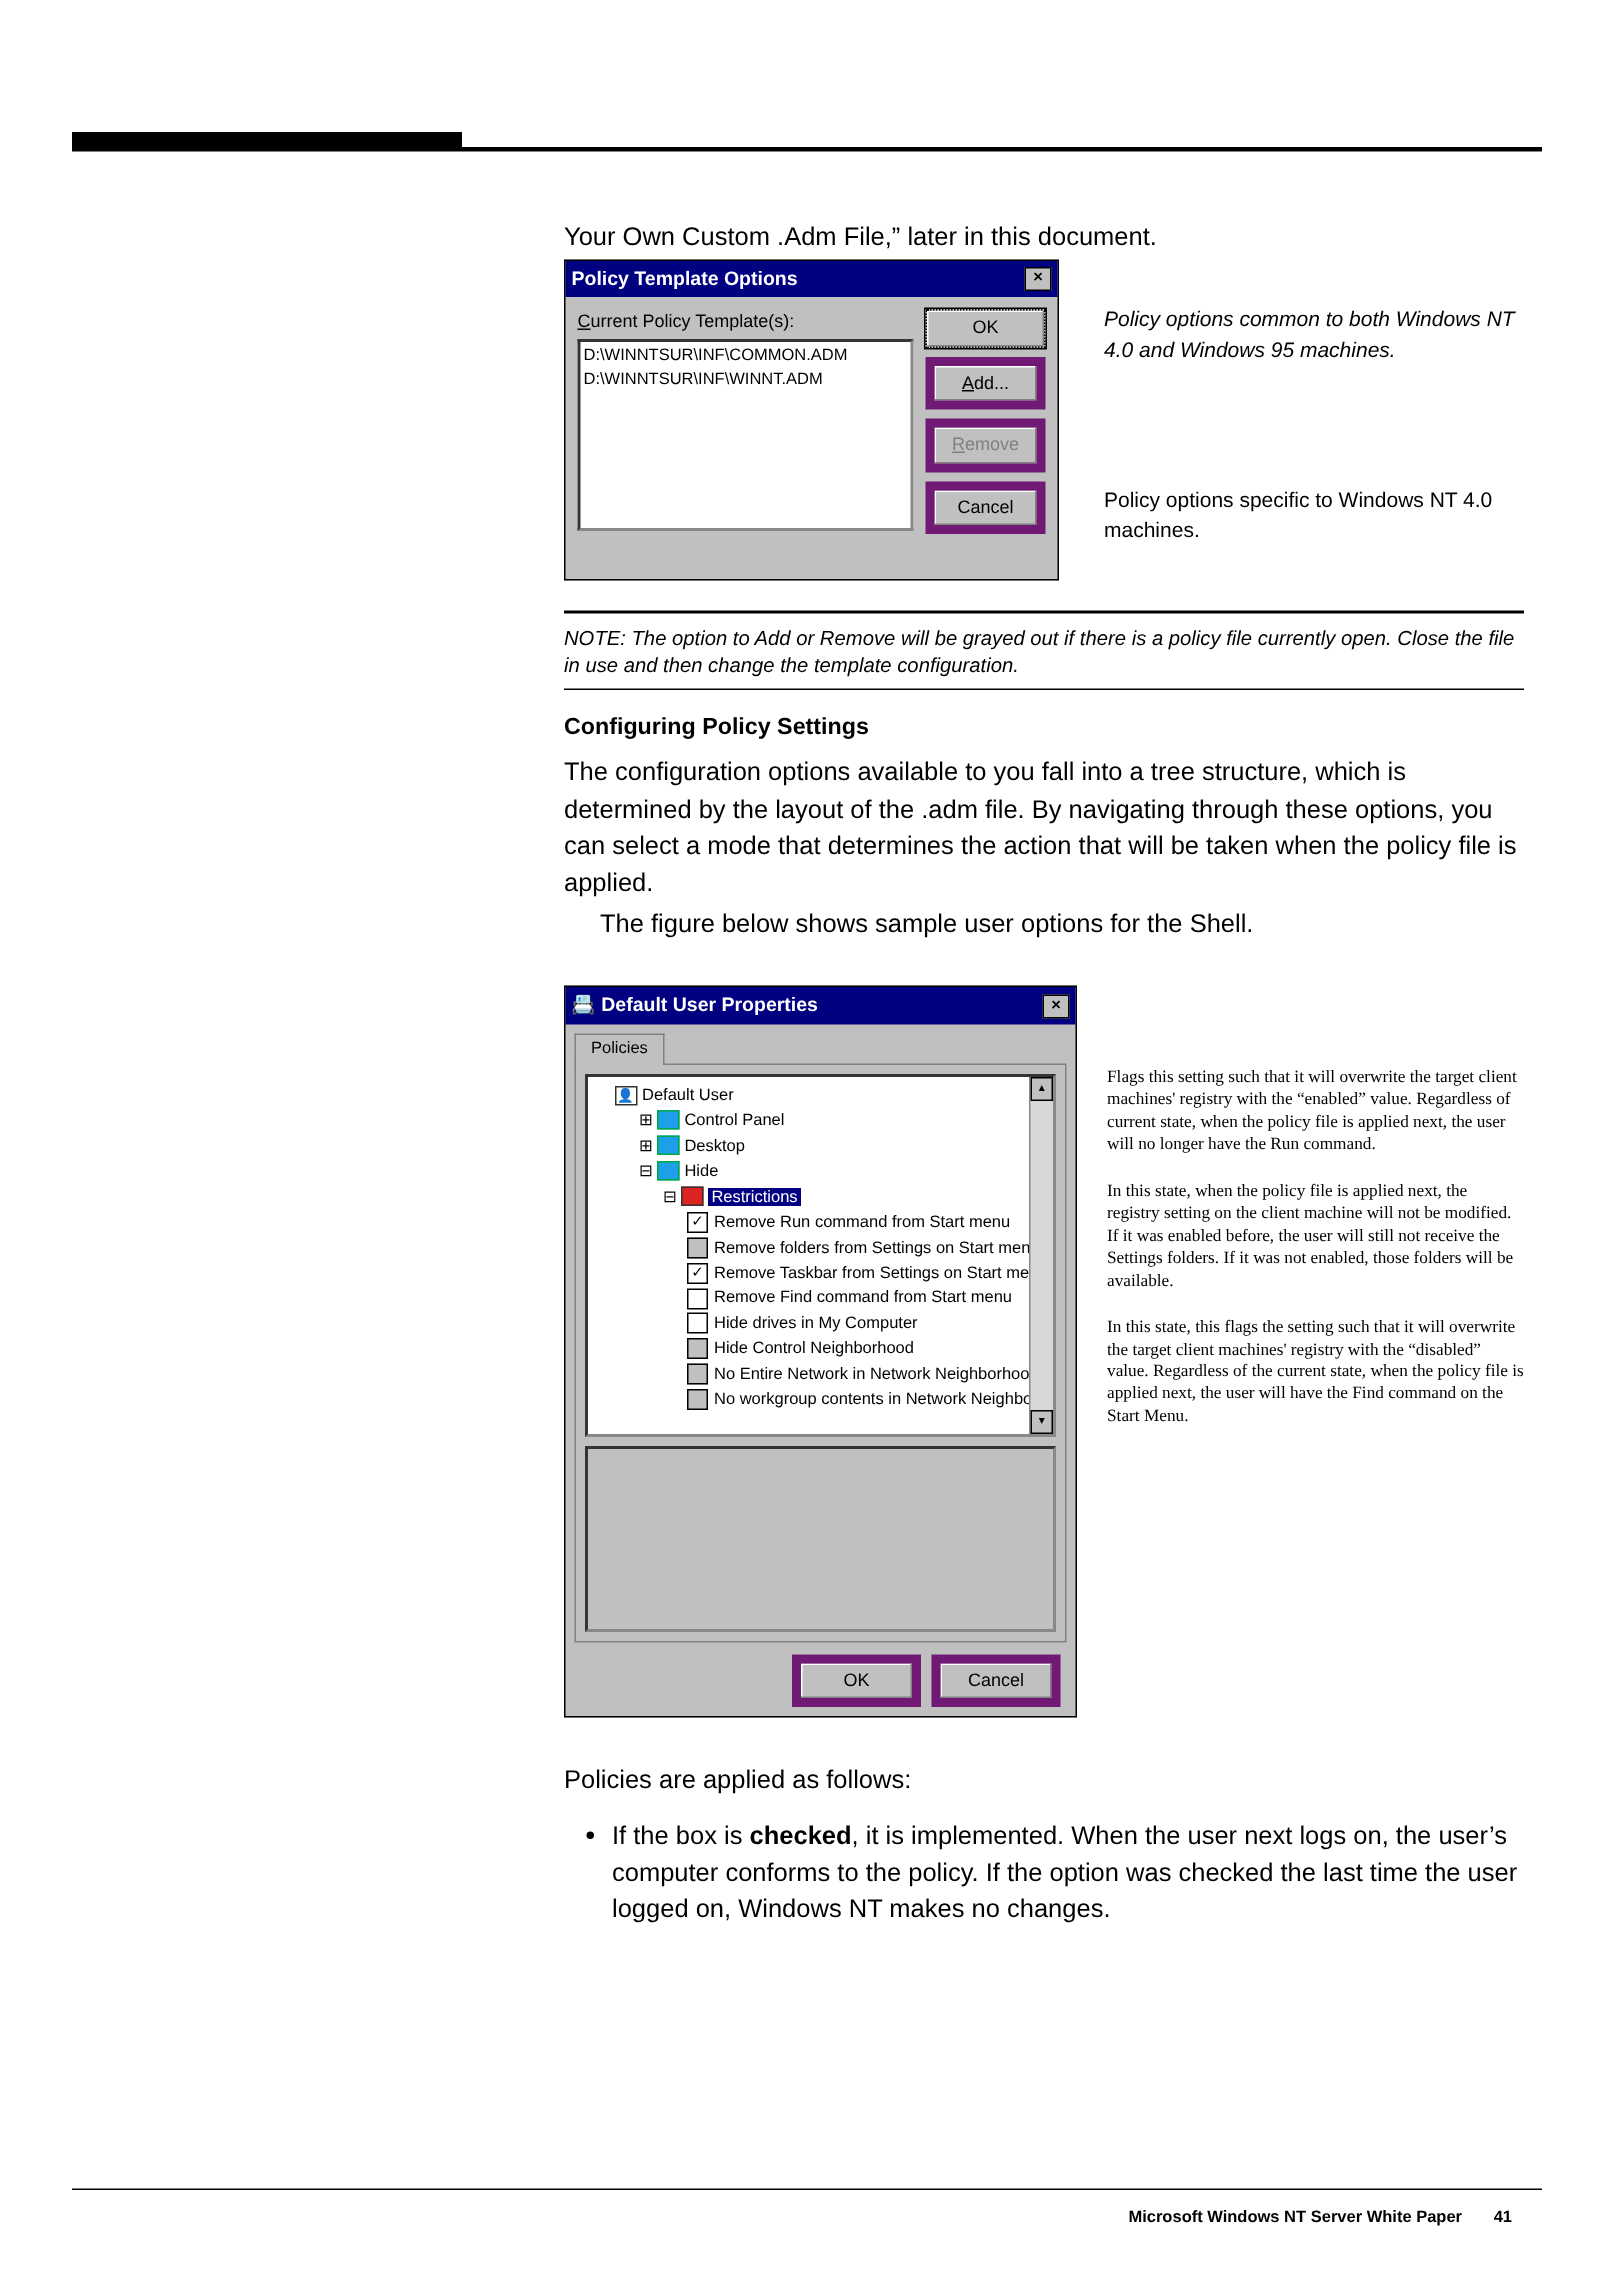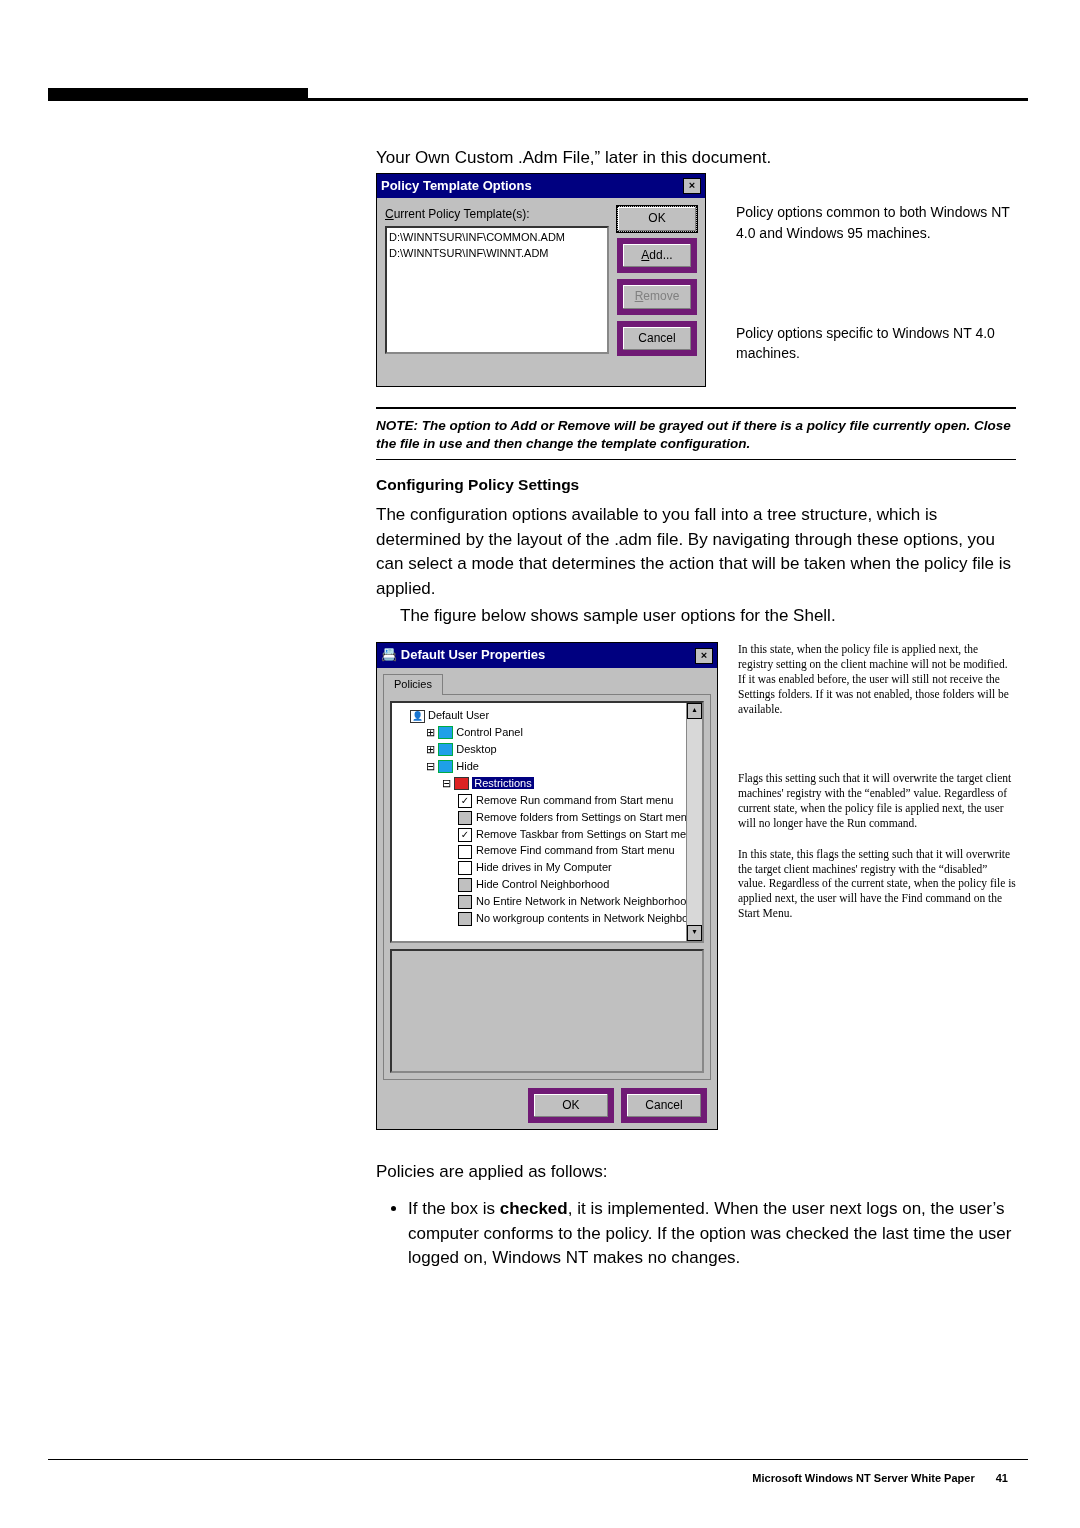--- a/index.html
+++ b/index.html
@@ -101,46 +101,46 @@
     font-size: 12px;
   }
   .winbtn.focus { border: 1px dotted #000; outline: 1px solid #000; }
   .winbtn.disabled { color: #808080; }
   .fig1-notes {
     flex: 1;
     font-size: 14px;
     margin-left: 30px;
     position: relative;
   }
-  .note-top { margin-top: 6px; margin-bottom: 80px; }
+  .note-top { margin-top: 6px; margin-bottom: 80px; font-style: italic; }
   .note-bot { margin-top: 0; }
 
   
   .hr { height: 1.5px; background: #000; margin: 16px 0 8px 0; }
   .note-block {
     font-size: 13.5px;
     font-style: italic;
-    font-weight: bold;
+    font-weight: normal;
     line-height: 1.35;
     margin-top: 0;
   }
   .hr2 { height: 1.5px; background: #000; margin: 6px 0 14px 0; }
 
   .section-head {
     font-weight: bold;
     font-size: 15.5px;
     margin: 4px 0 6px 0;
   }
   .indent { text-indent: 24px; }
 
   
   .fig2-wrap {
     display: flex;
     align-items: flex-start;
-    margin-top: 14px;
+    margin-top: 29px;
     margin-bottom: 30px;
   }
   .dialog2 {
     width: 340px;
     border: 1px solid #000;
     background: #c0c0c0;
     font-size: 11px;
   }
   .d2-body {
     padding: 6px;
@@ -312,22 +312,22 @@
             <div class="emptypane"></div>
           </div>
           <div class="d2-buttons">
             <div class="winbtn">OK</div>
             <div class="winbtn">Cancel</div>
           </div>
         </div>
       </div>
 
       <div class="fig2-notes">
+        <p style="margin-top:54px">Flags this setting such that it will overwrite the target client machines' registry with the “enabled” value. Regardless of current state, when the policy file is applied next, the user will no longer have the Run command.</p>
         <p>In this state, when the policy file is applied next, the registry setting on the client machine will not be modified. If it was enabled before, the user will still not receive the Settings folders. If it was not enabled, those folders will be available.</p>
-        <p style="margin-top:54px">Flags this setting such that it will overwrite the target client machines' registry with the “enabled” value. Regardless of current state, when the policy file is applied next, the user will no longer have the Run command.</p>
         <p>In this state, this flags the setting such that it will overwrite the target client machines' registry with the “disabled” value. Regardless of the current state, when the policy file is applied next, the user will have the Find command on the Start Menu.</p>
       </div>
     </div>
 
     <p>Policies are applied as follows:</p>
     <ul class="bullets">
       <li>
         <span>If the box is </span><b>checked</b><span>, it is implemented. When the user next logs on, the user’s computer conforms to the policy. If the option was checked the last time the user logged on, Windows NT makes no changes.</span>
       </li>
     </ul>

